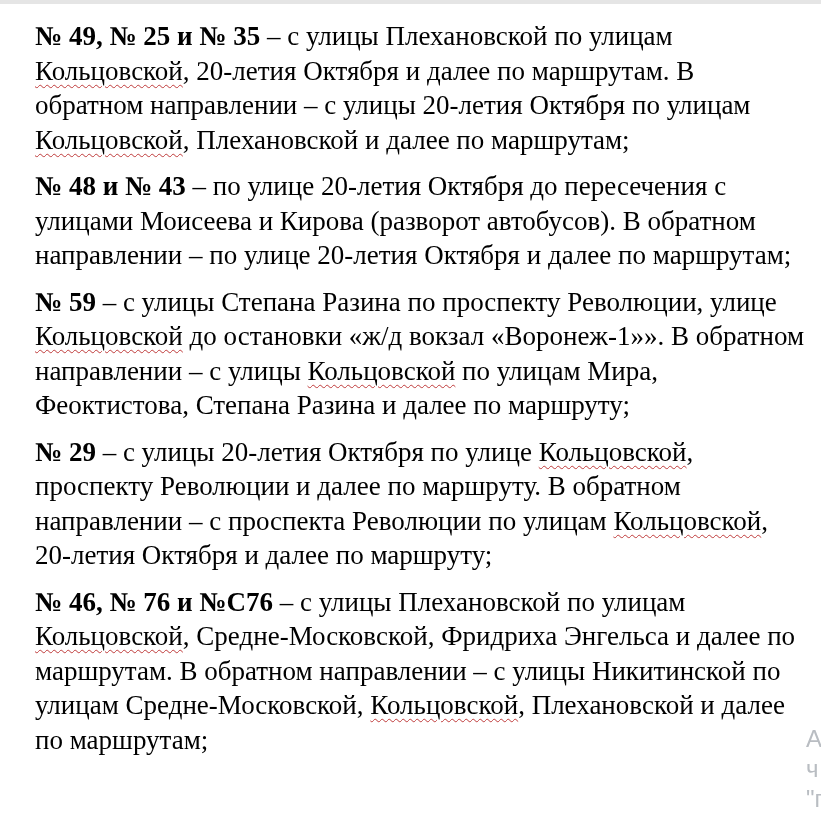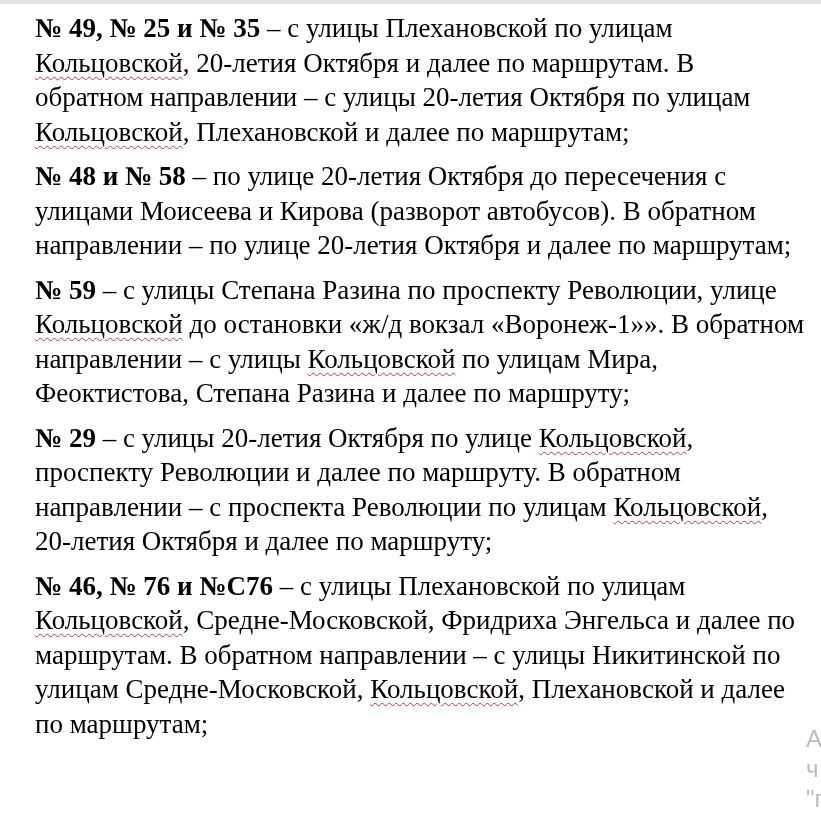--- a/index.html
+++ b/index.html
@@ -25,21 +25,21 @@
     position: absolute;
     top: 7px;
     left: 35px;
     width: 770px;
     color: #000000;
     font-size: 27px;
     line-height: 34.5px;
     text-align: left;
   }
   .para {
-    margin: 4px 0 10px 0;
+    margin: 12px 0 10px 0;
   }
   .run.bold {
     font-weight: bold;
   }
   .run.misspelled {
     text-decoration-line: underline;
     text-decoration-style: wavy;
     text-decoration-color: #bf3b3b;
     text-decoration-thickness: 1px;
     text-underline-offset: 4px;
@@ -60,21 +60,21 @@
     height: 30px;
   }
 </style>
 </head>
 <body>
 
 <div class="top-bar"></div>
 
 <div class="document-page">
     <p class="para"><span class="run bold">№ 49, № 25 и № 35</span><span class="run normal"> – с улицы Плехановской по улицам </span><span class="run misspelled">Кольцовской</span><span class="run normal">, 20-летия Октября и далее по маршрутам. В обратном направлении – с улицы 20-летия Октября по улицам </span><span class="run misspelled">Кольцовской</span><span class="run normal">, Плехановской и далее по маршрутам;</span></p>
-    <p class="para"><span class="run bold">№ 48 и № 58</span><span class="run normal"> – по улице 20-летия Октября до пересечения с улицами Моисеева и Кирова (разворот автобусов). В обратном направлении – по улице 20-летия Октября и далее по маршрутам;</span></p>
+    <p class="para"><span class="run bold">№ 48 и № 43</span><span class="run normal"> – по улице 20-летия Октября до пересечения с улицами Моисеева и Кирова (разворот автобусов). В обратном направлении – по улице 20-летия Октября и далее по маршрутам;</span></p>
     <p class="para"><span class="run bold">№ 59</span><span class="run normal"> – с улицы Степана Разина по проспекту Революции, улице </span><span class="run misspelled">Кольцовской</span><span class="run normal"> до остановки «ж/д вокзал «Воронеж-1»». В обратном направлении – с улицы </span><span class="run misspelled">Кольцовской</span><span class="run normal"> по улицам Мира, Феоктистова, Степана Разина и далее по маршруту;</span></p>
     <p class="para"><span class="run bold">№ 29</span><span class="run normal"> – с улицы 20-летия Октября по улице </span><span class="run misspelled">Кольцовской</span><span class="run normal">, проспекту Революции и далее по маршруту. В обратном направлении – с проспекта Революции по улицам </span><span class="run misspelled">Кольцовской</span><span class="run normal">, 20-летия Октября и далее по маршруту;</span></p>
     <p class="para"><span class="run bold">№ 46, № 76 и №С76</span><span class="run normal"> – с улицы Плехановской по улицам </span><span class="run misspelled">Кольцовской</span><span class="run normal">, Средне-Московской, Фридриха Энгельса и далее по маршрутам. В обратном направлении – с улицы Никитинской по улицам Средне-Московской, </span><span class="run misspelled">Кольцовской</span><span class="run normal">, Плехановской и далее по маршрутам;</span></p>
   </div>
 
 <div class="edge-fragments" style="color: rgb(185, 189, 194);">
     <span class="edge-fragment">А</span>
     <span class="edge-fragment">ч</span>
     <span class="edge-fragment">"г</span>
   </div>

